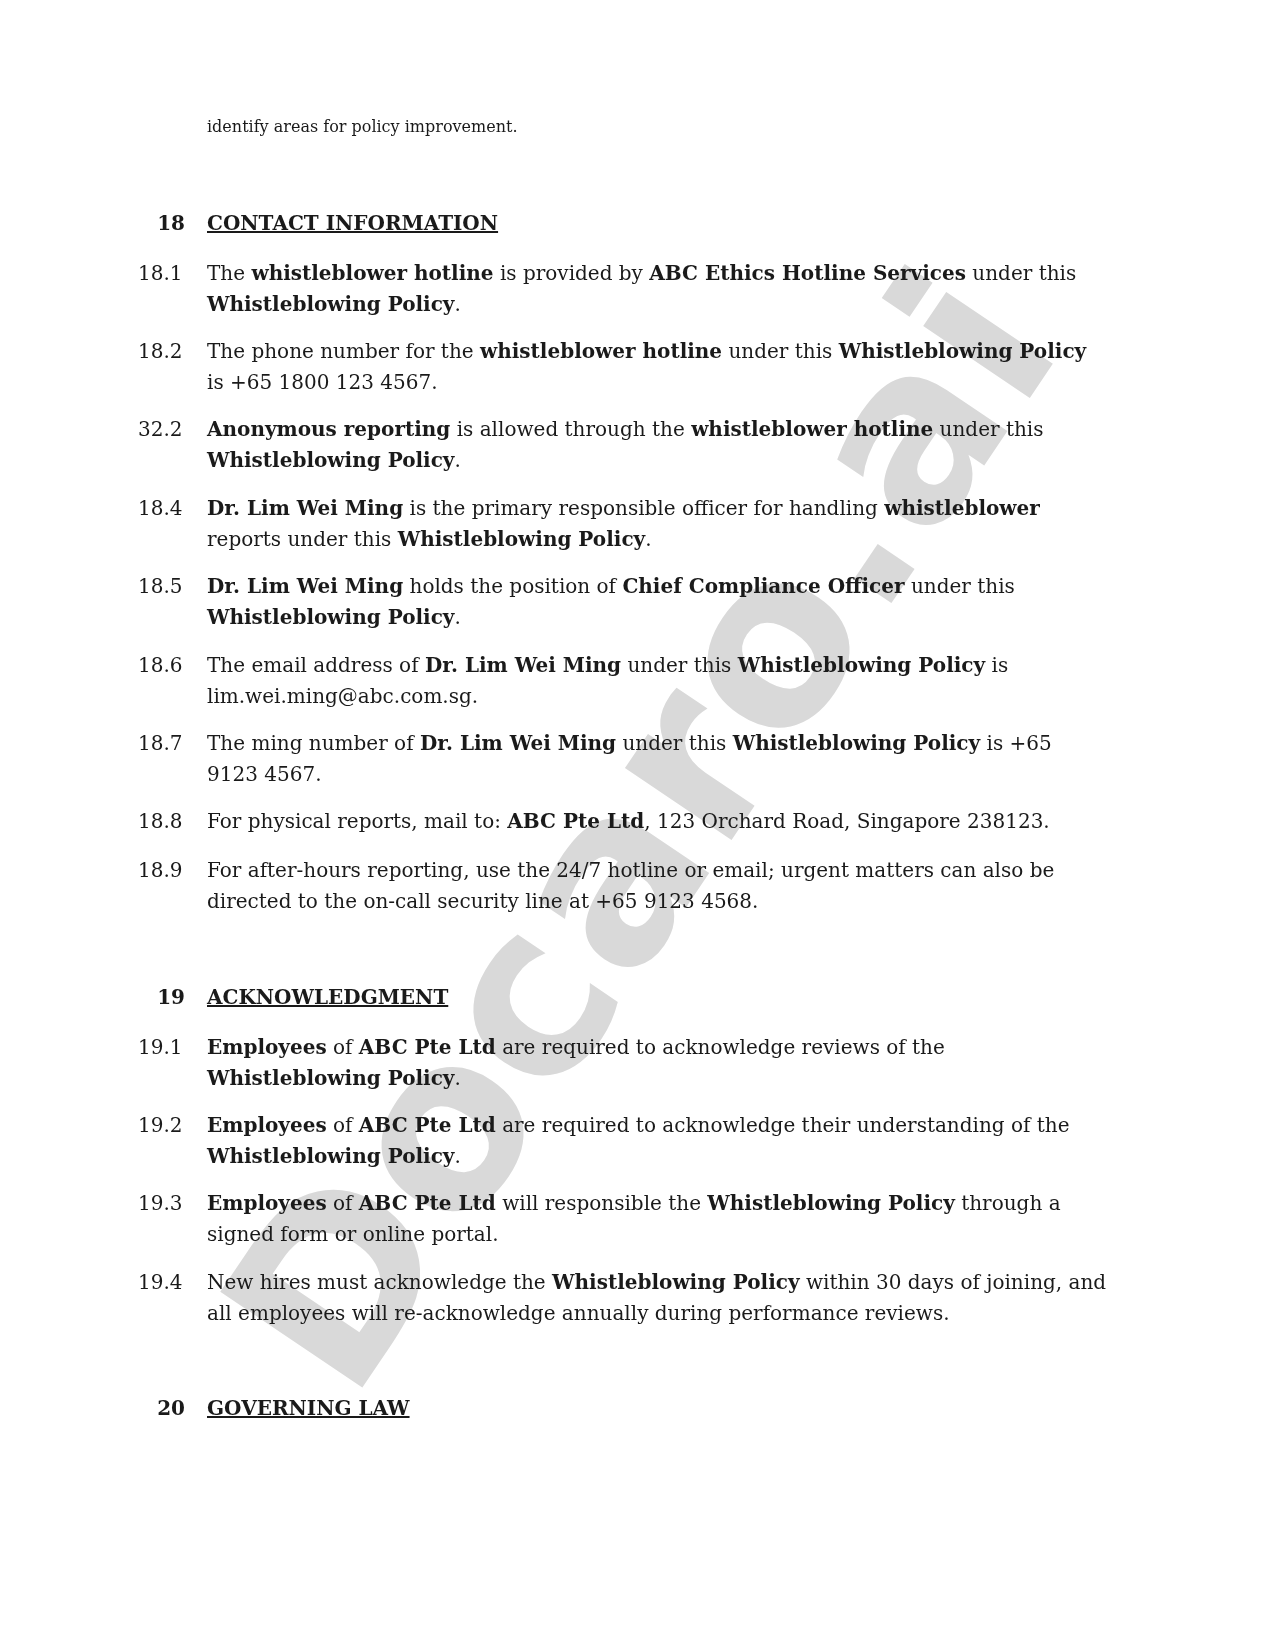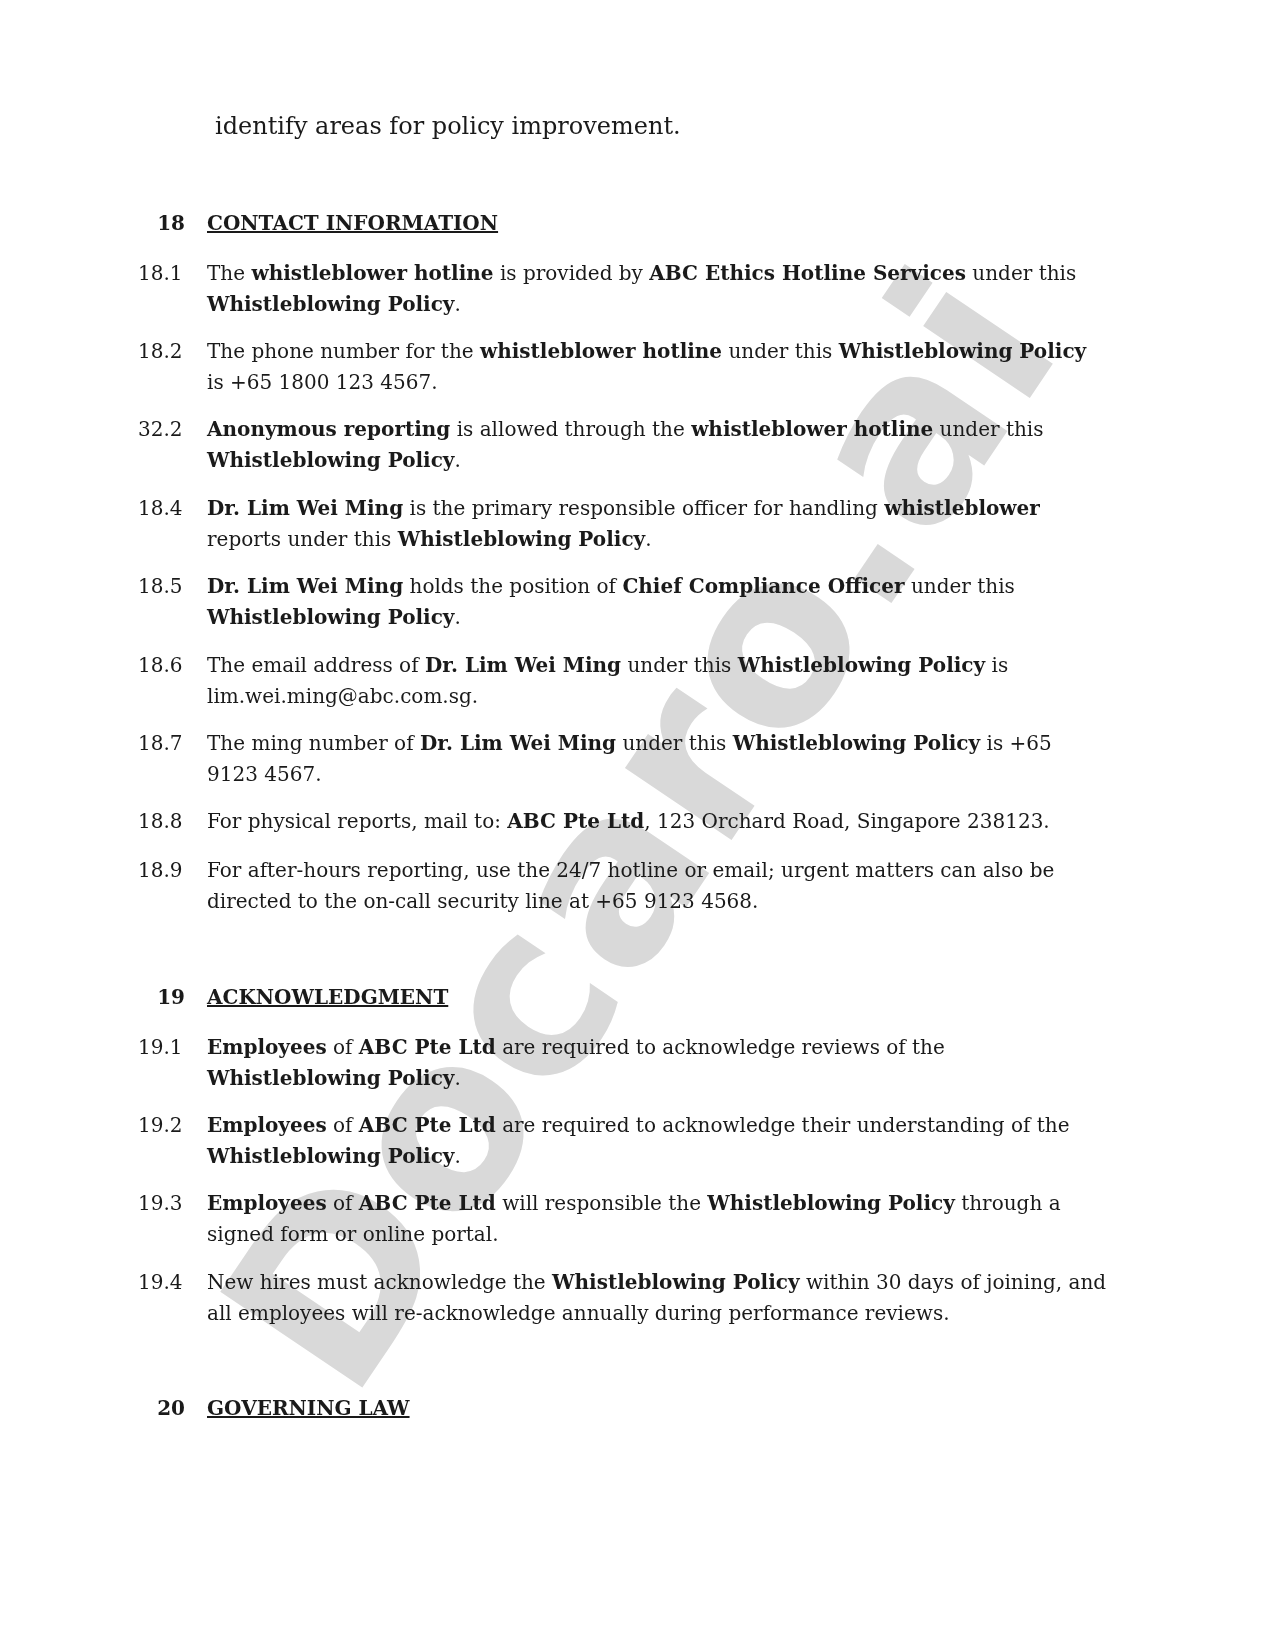--- a/index.html
+++ b/index.html
@@ -3,21 +3,21 @@
   <meta charset="utf-8">
   <style>
     html, body { margin: 0; padding: 0; background: #ffffff; }
     body { width: 1275px; height: 1650px; position: relative; overflow: hidden;
       font-family: "DejaVu Serif", serif; color: #1a1a1a; }
     .page { position: absolute; left: 0; top: 0; width: 1275px; height: 1650px; }
     .watermark { position: absolute; left: 640px; top: 830px; transform: translate(-50%, -50%) rotate(-56deg);
       font-family: "DejaVu Sans", sans-serif; font-weight: bold; font-size: 235px; color: #d9d9d9;
       white-space: nowrap; letter-spacing: 2px; z-index: 0; pointer-events: none; }
     .content { position: absolute; left: 0; top: 0; width: 100%; z-index: 1; }
-    .para { position: absolute; left: 215px; width: 900px; font-size: 24px; line-height: 31px; }
+    .para { position: absolute; left: 207px; width: 900px; font-size: 16px; line-height: 31px; }
     .heading { position: absolute; left: 0; width: 1100px; font-size: 20px; font-weight: bold; line-height: 31px; }
     .heading .num { position: absolute; right: 915px; }
     .heading .title { position: absolute; left: 207px; white-space: nowrap; text-decoration: underline; }
     .clause { position: absolute; left: 0; width: 1120px; font-size: 20px; line-height: 31px; }
     .clause .num { position: absolute; left: 138px; }
     .clause .text { position: absolute; left: 207px; width: 900px; }
     b { font-weight: bold; }
   </style>
 </head>
 <body>

